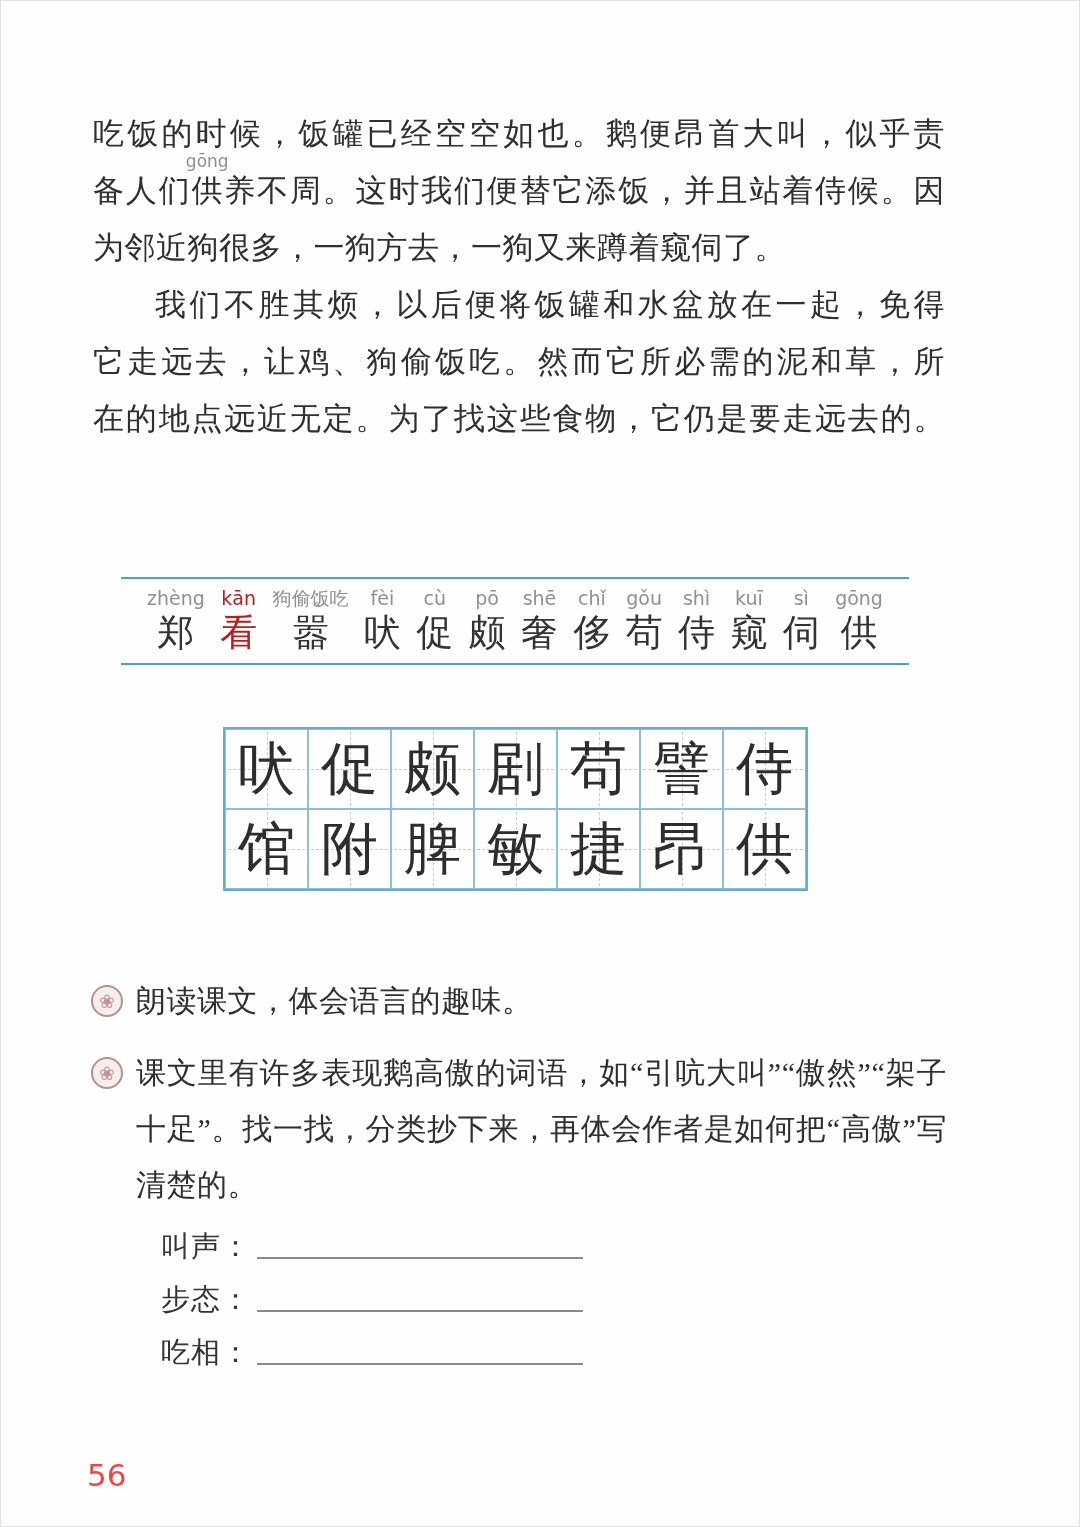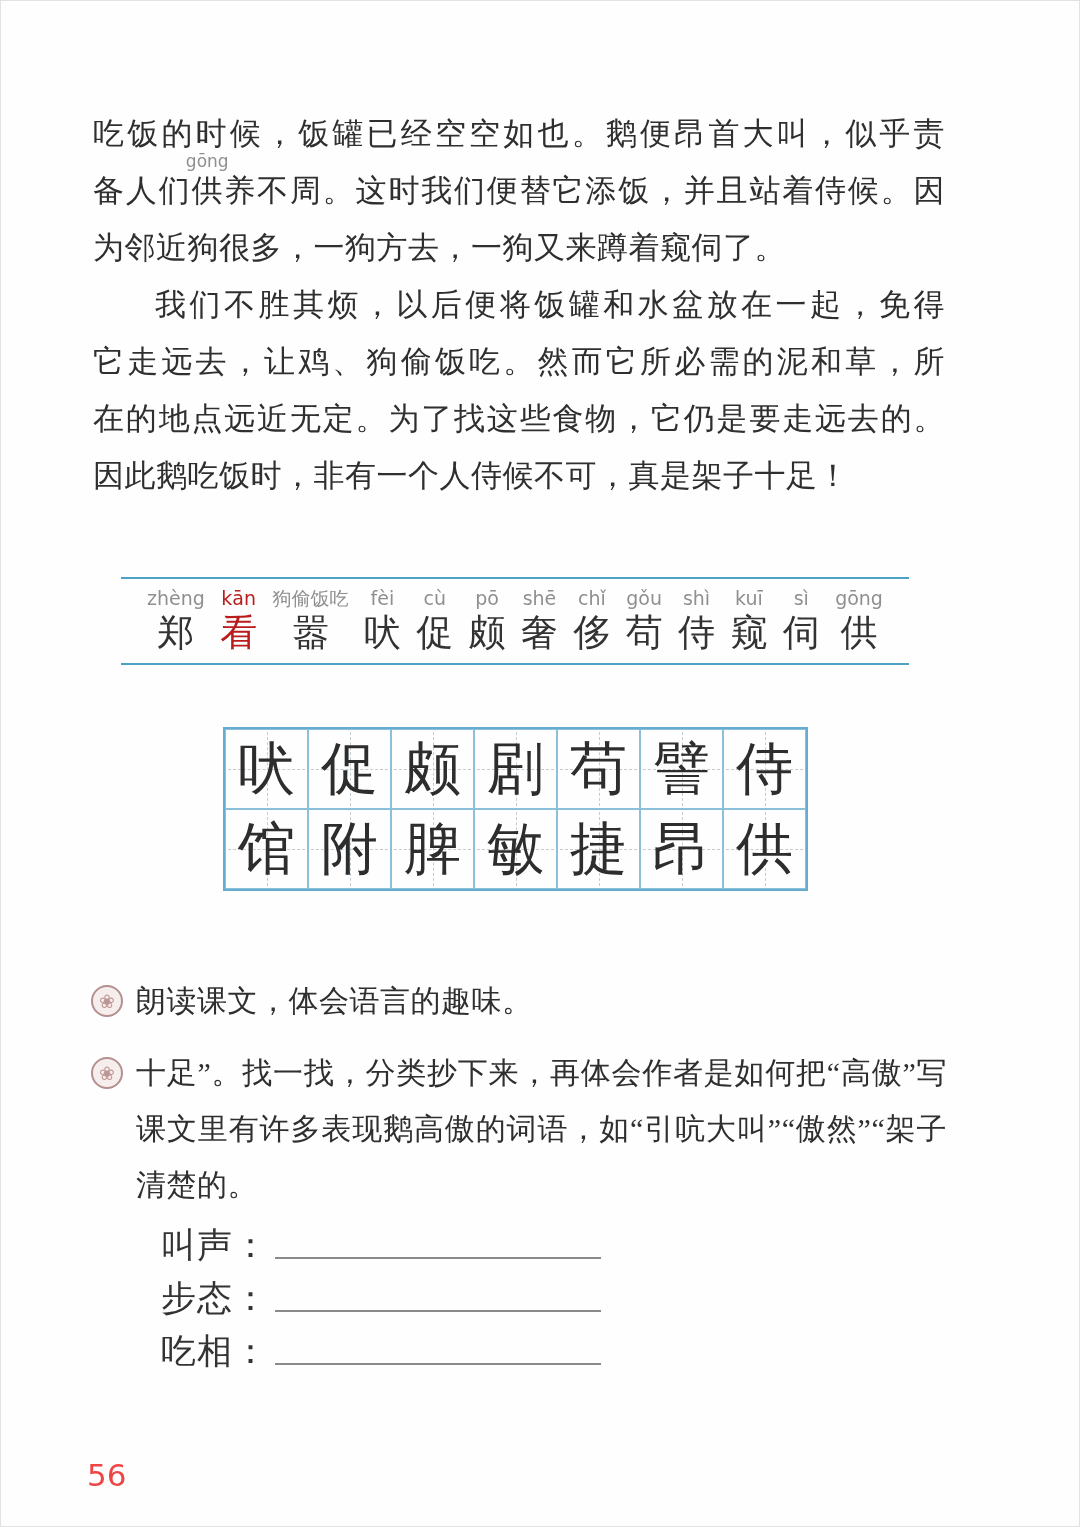--- a/index.html
+++ b/index.html
@@ -49,21 +49,21 @@
   .bullet { flex:0 0 32px; width:32px; height:32px; margin:12px 13px 0 0;
     border-radius:50%; border:2px solid #b48f8f; background:#f6eeec;
     display:flex; align-items:center; justify-content:center;
     font-size:19px; color:#bd9595; line-height:1; }
   .ex-body { flex:1; font-size:30px; line-height:56px; letter-spacing:.5px; }
   .ex-line { min-height:56px; }
   .ex-line.j { text-align:justify; text-align-last:justify; text-justify:inter-character; }
   
   .fills { position:absolute; top:1212px; left:160px; }
   .fill-row { display:flex; align-items:flex-end; height:53px; }
-  .fill-label { font-size:35px; line-height:40px; color:#333; letter-spacing:1px;margin-top:18px; }
+  .fill-label { font-size:29px; line-height:40px; color:#333; letter-spacing:1px;margin-top:18px; }
   .fill-line { display:inline-block; width:326px; height:1px;
     border-bottom:2px solid #8a8a8a; margin:0 0 7px 6px; }
   
   .pageno { position:absolute; top:1456px; left:86px;
     font-family:"DejaVu Sans","Liberation Sans",sans-serif;
     font-size:31px; color:#ef4444; }
 </style>
 </head>
 <body>
 
@@ -71,21 +71,20 @@
 
   <div class="main-text">
     <div class="tline j">吃饭的时候，饭罐已经空空如也。鹅便昂首大叫，似乎责</div>
     <div class="tline j">
       <span>备人们</span><span class="rubywrap"><span class="rt">gōng</span><span>供</span></span><span>养不周。这时我们便替它添饭，并且站着侍候。因</span>
     </div>
     <div class="tline">为邻近狗很多，一狗方去，一狗又来蹲着窥伺了。</div>
     <div class="tline j ind">我们不胜其烦，以后便将饭罐和水盆放在一起，免得</div>
     <div class="tline j">它走远去，让鸡、狗偷饭吃。然而它所必需的泥和草，所</div>
     <div class="tline j">在的地点远近无定。为了找这些食物，它仍是要走远去的。</div>
-    <div class="tline">因此鹅吃饭时，非有一个人侍候不可，真是架子十足！</div>
   </div>
 
   <div class="pinyin-box">
     <div class="py-item">
       <span class="py">zhèng</span>
       <span class="ch">郑</span>
     </div>
     <div class="py-item hl">
       <span class="py">kān</span>
       <span class="ch">看</span>
@@ -184,22 +183,22 @@
   <div class="ex ex1">
     <div class="bullet">❀</div>
     <div class="ex-body">
       <div class="ex-line">朗读课文，体会语言的趣味。</div>
     </div>
   </div>
 
   <div class="ex ex2">
     <div class="bullet">❀</div>
     <div class="ex-body">
+      <div class="ex-line j">课文里有许多表现鹅高傲的词语，如“引吭大叫”“傲然”“架子</div>
       <div class="ex-line j">十足”。找一找，分类抄下来，再体会作者是如何把“高傲”写</div>
-      <div class="ex-line j">课文里有许多表现鹅高傲的词语，如“引吭大叫”“傲然”“架子</div>
       <div class="ex-line">清楚的。</div>
     </div>
   </div>
 
   <div class="fills">
     <div class="fill-row">
       <span class="fill-label">叫声：</span>
       <span class="fill-line"></span>
     </div>
     <div class="fill-row">

